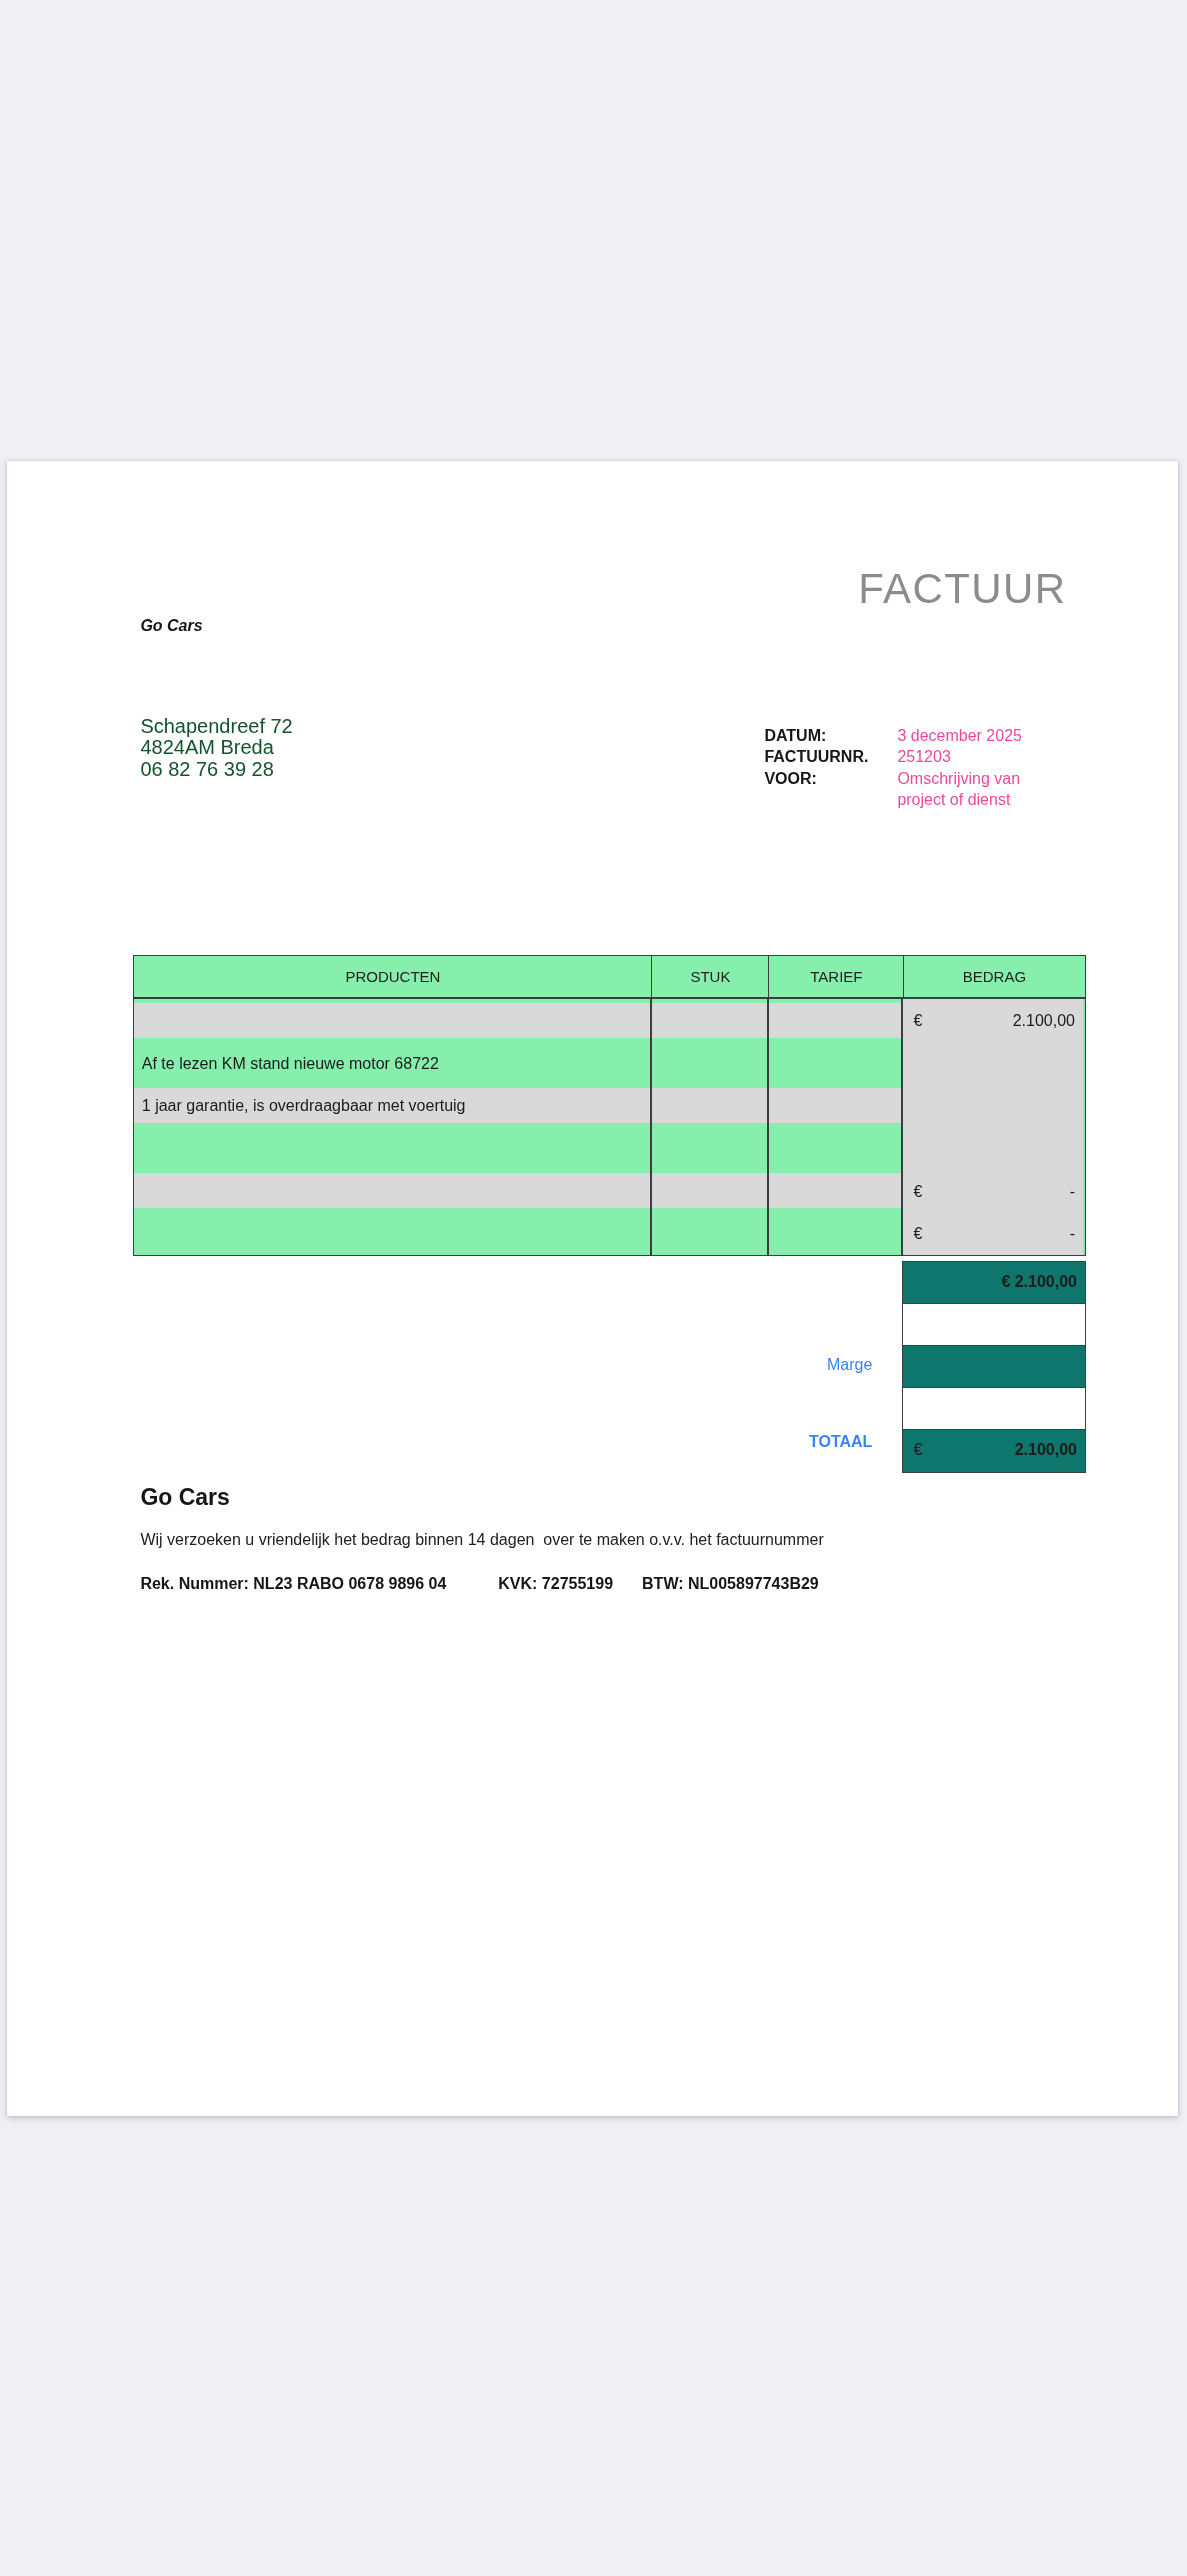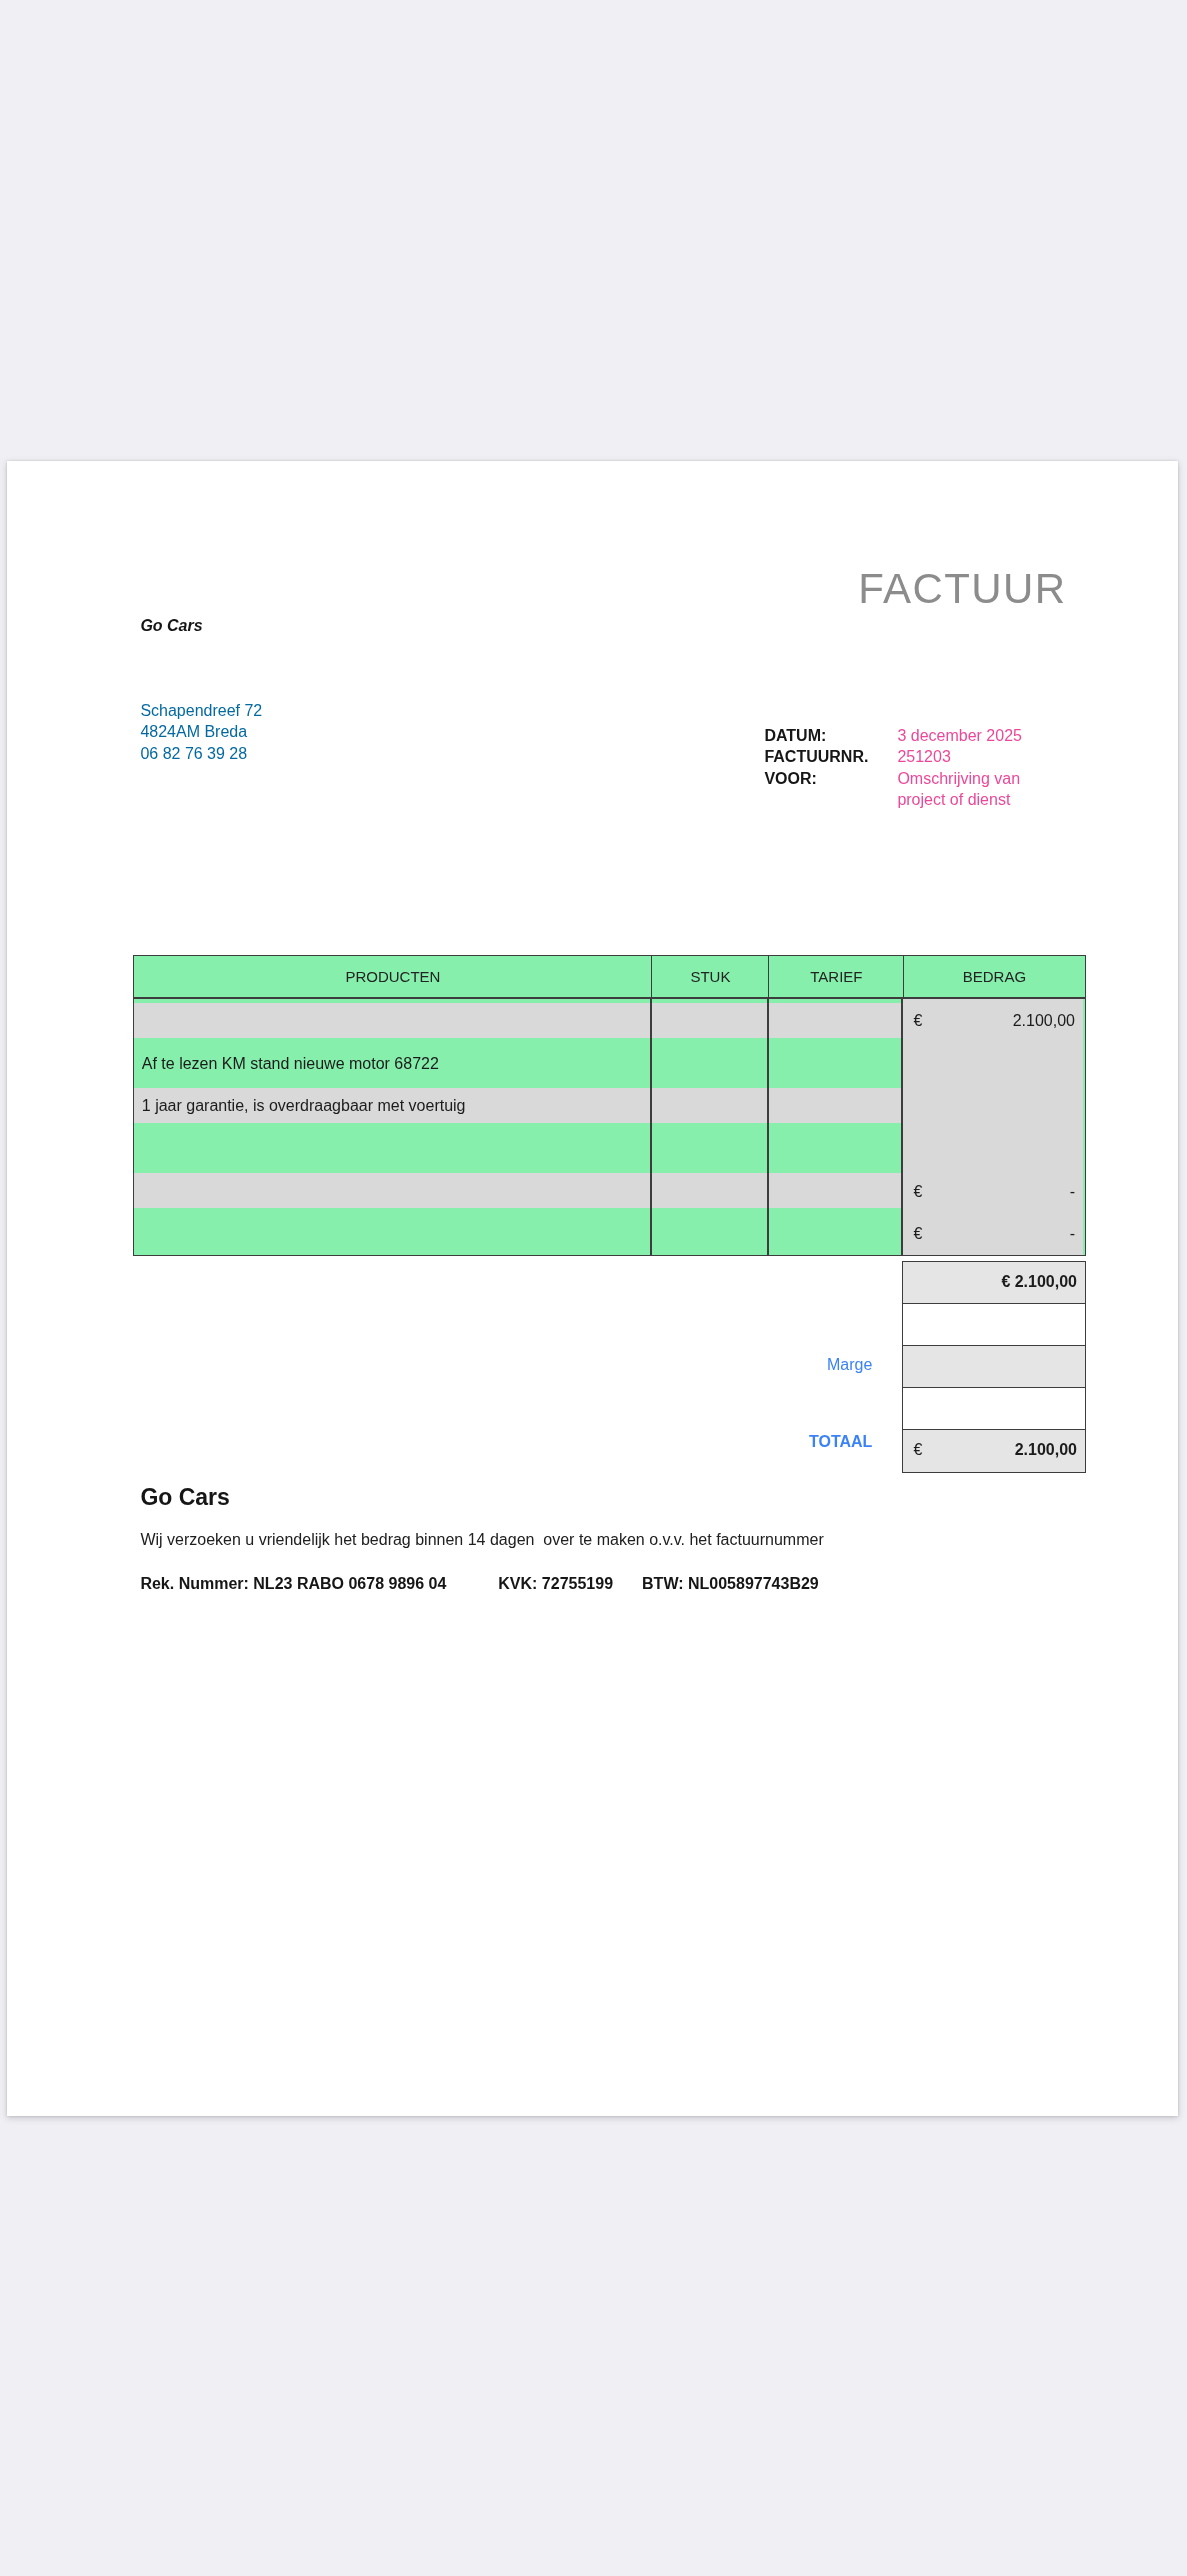--- a/index.html
+++ b/index.html
@@ -17,21 +17,21 @@
     box-shadow:0 1.9px 6.5px rgba(90,90,110,0.30), 0 0 1.9px rgba(90,90,110,0.25);
   }
   .factuur-title {
     position:absolute; top:104px; right:112px;
     font-size:42px; letter-spacing:1.4px; color:#8c8c8c; font-weight:400;
   }
   .logo-top {
     position:absolute; left:133px; top:156px;
     font-size:16px; font-weight:bold; font-style:italic; color:#161616;
   }
-  .sender { position:absolute; left:133px; top:239px; font-size:16px; line-height:21.3px; color:#0369a1; }
+  .sender { position:absolute; left:133px; top:255px; font-size:20px; line-height:21.3px; color:#14532d; }
   .meta-labels { position:absolute; left:757px; top:264px; font-size:16px; font-weight:bold; line-height:21.3px; color:#161616; }
   .meta-values { position:absolute; left:890px; top:264px; font-size:16px; line-height:21.3px; color:#ec4899; }
   .customer { position:absolute; left:133px; top:368px; font-size:16px; line-height:22px; color:#202020; }
 
   
   .inv-table { position:absolute; left:126px; top:494px; width:953px; box-sizing:border-box; border:1.9px solid #3d3d3d; background:#86efac; }
   .thead { display:flex; height:41px; line-height:41px; border-bottom:2.8px solid #3d3d3d; font-size:15px; color:#232323; }
   .thead .hc { text-align:center; box-sizing:border-box; }
   .hc1 { width:518px; border-right:1.9px solid #3d3d3d; }
   .hc2 { width:117px; border-right:1.9px solid #3d3d3d; }
@@ -48,21 +48,21 @@
   .brow.r3 { top:128px; } .brow.r4 { top:171px; } .brow.r5 { top:213px; }
   .bcell { position:absolute; left:769px; width:180px; height:43px; line-height:43px; box-sizing:border-box;
            display:flex; justify-content:space-between; padding:0 8.4px 0 10.2px; font-size:16px; color:#1c1c1c; }
   .bcell.r0 { top:0; } .bcell.r4 { top:171px; } .bcell.r5 { top:213px; }
 
   
   .totals { position:absolute; left:895px; top:800px; width:184px; }
   .tcell { box-sizing:border-box; width:184px; height:44px; border:1.9px solid #3d3d3d; margin-top:-1.9px;
            font-size:16px; line-height:40px; color:#1c1c1c; }
   .tcell:first-child { margin-top:0; }
-  .tcell.gray { background:#e5e5e5; }
+  .tcell.gray { background:#0f766e; }
   .tcell.white { background:#ffffff; }
   .tcell.sub { text-align:right; padding-right:8.4px; font-weight:bold; }
   .tcell.grand { display:flex; justify-content:space-between; padding:0 8.4px 0 10.2px; }
   .tcell.grand .amt { font-weight:bold; }
   .side-label { position:absolute; right:306px; font-size:16px; color:#3b82f6; text-align:right; }
   .side-label.marge { top:895px; }
   .side-label.totaal { top:972px; font-weight:bold; }
 
   
   .footer-company { position:absolute; left:133px; top:1023px; font-size:23px; font-weight:bold; color:#161616; }

